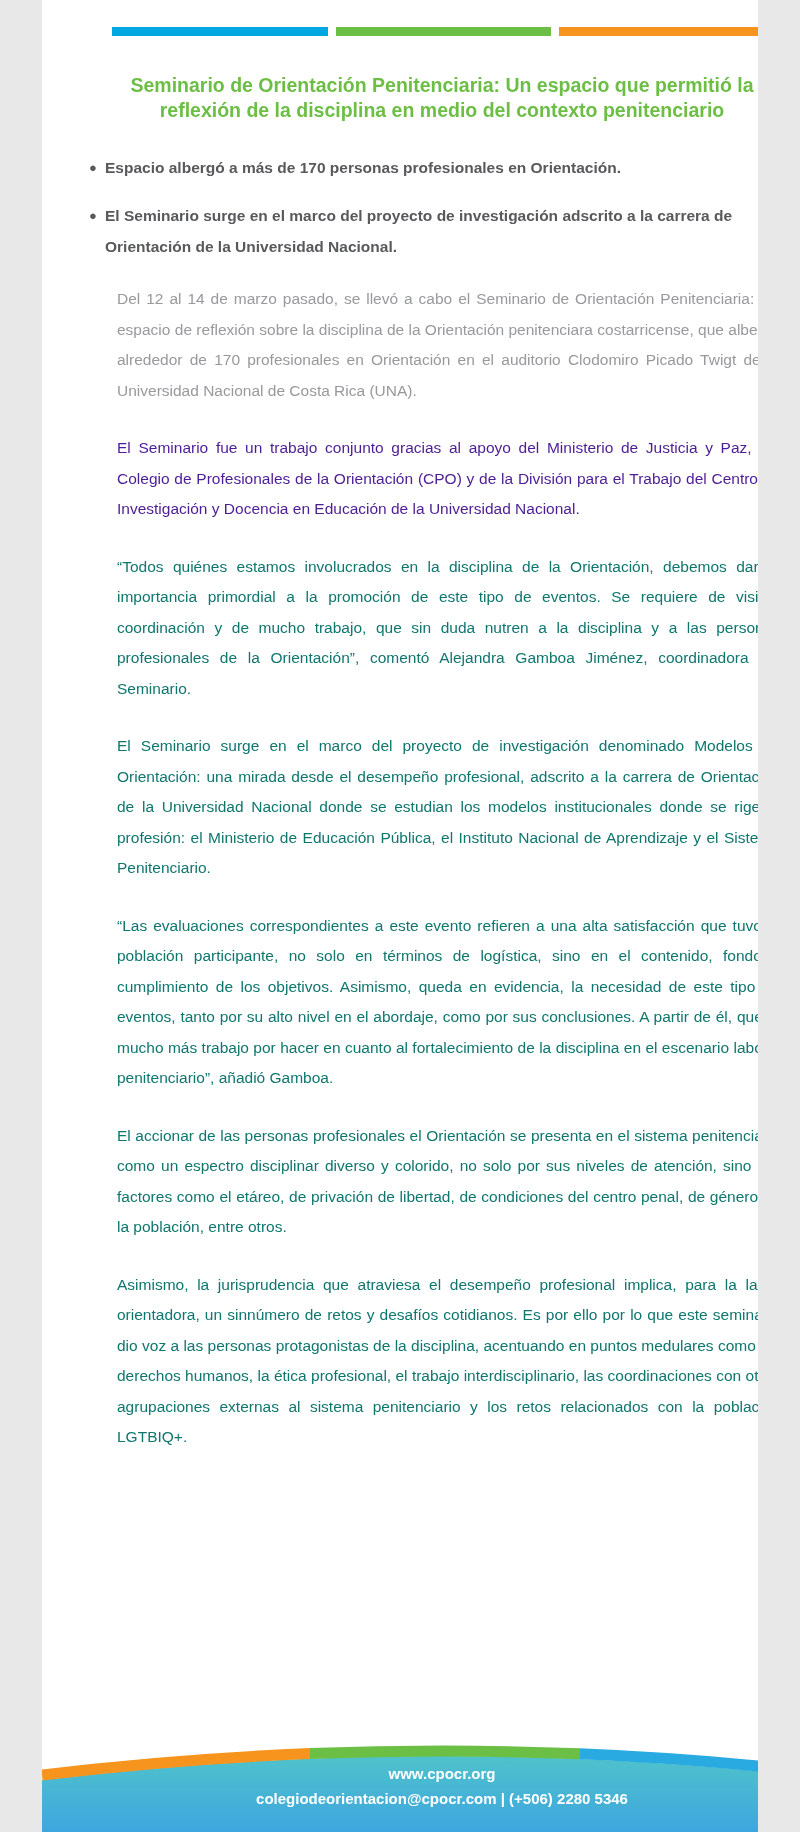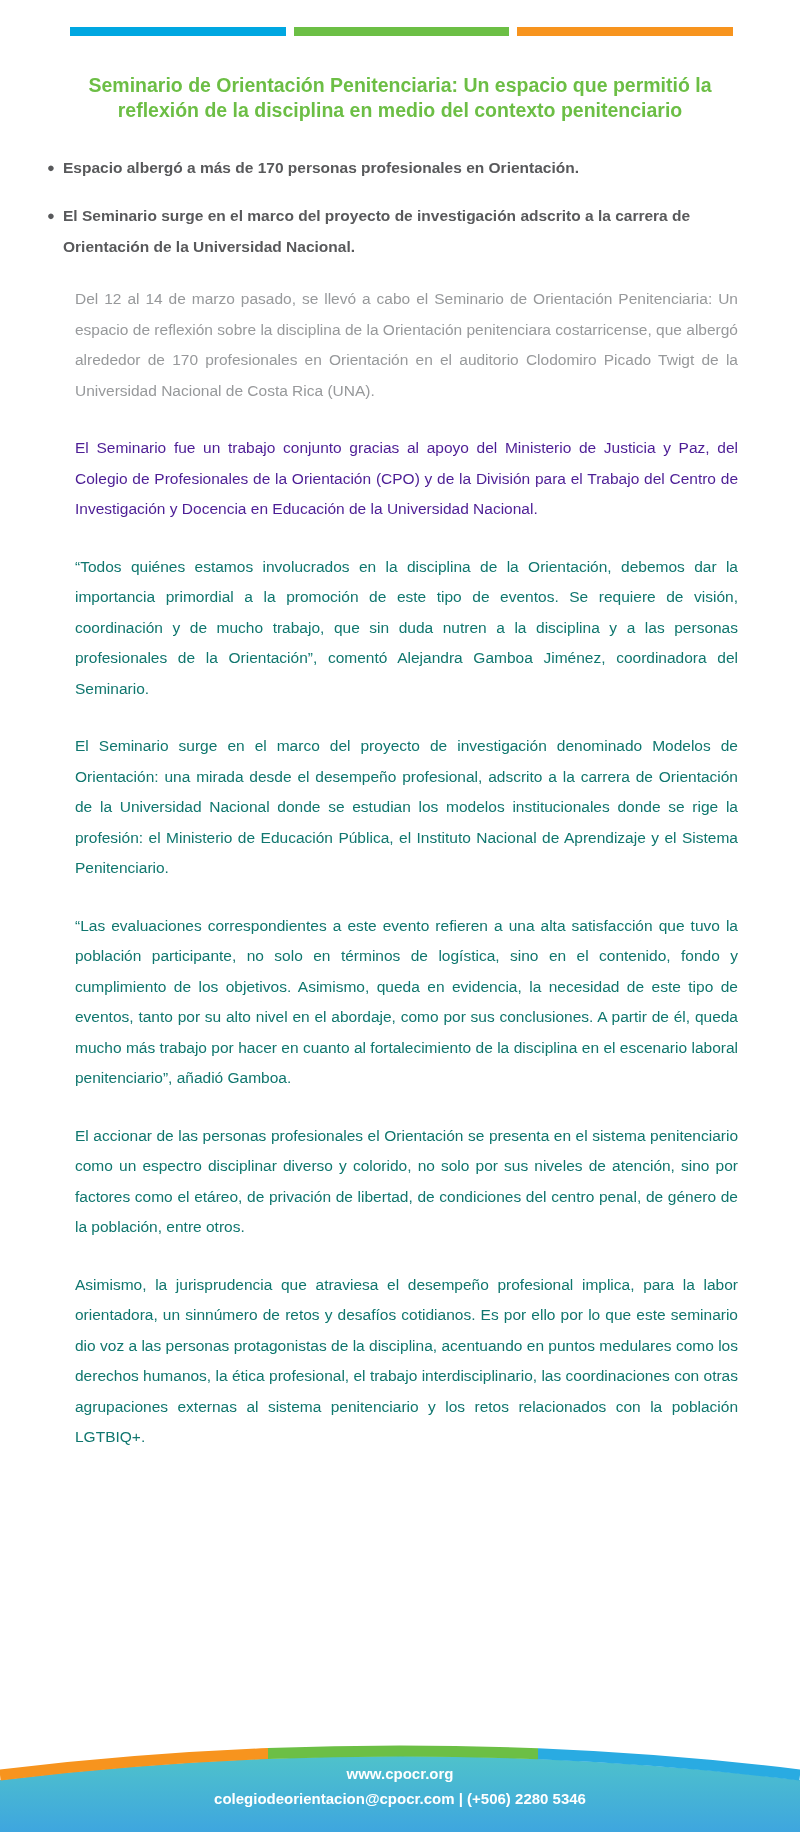--- a/index.html
+++ b/index.html
@@ -1,18 +1,18 @@
 <!DOCTYPE html>
 <html><head>
 <meta charset="utf-8">
 <style>
   html,body{margin:0;padding:0;background:#e8e8e8;}
   .page{
     position:relative;
-    width:800px;height:1832px;
+    width:716px;height:1832px;
     margin:0 auto;
     background:#ffffff;
     overflow:hidden;
     font-family:"Liberation Sans", sans-serif;
   }
   
   .top-bars{
     position:absolute;left:70px;top:27px;width:663px;height:9px;
     display:flex;gap:8px;
   }

